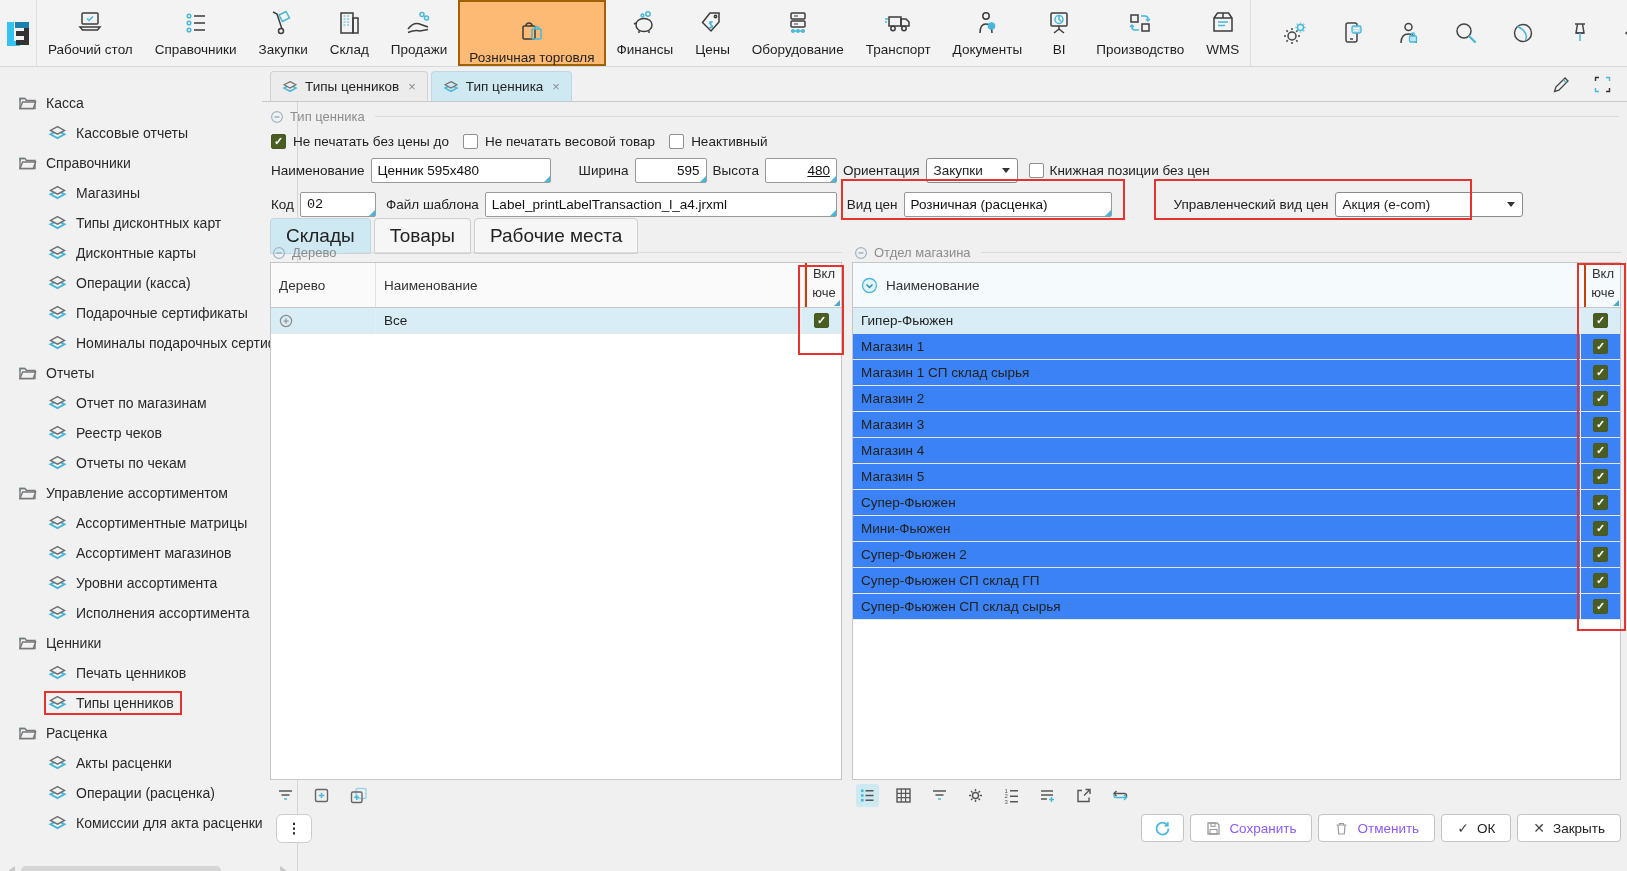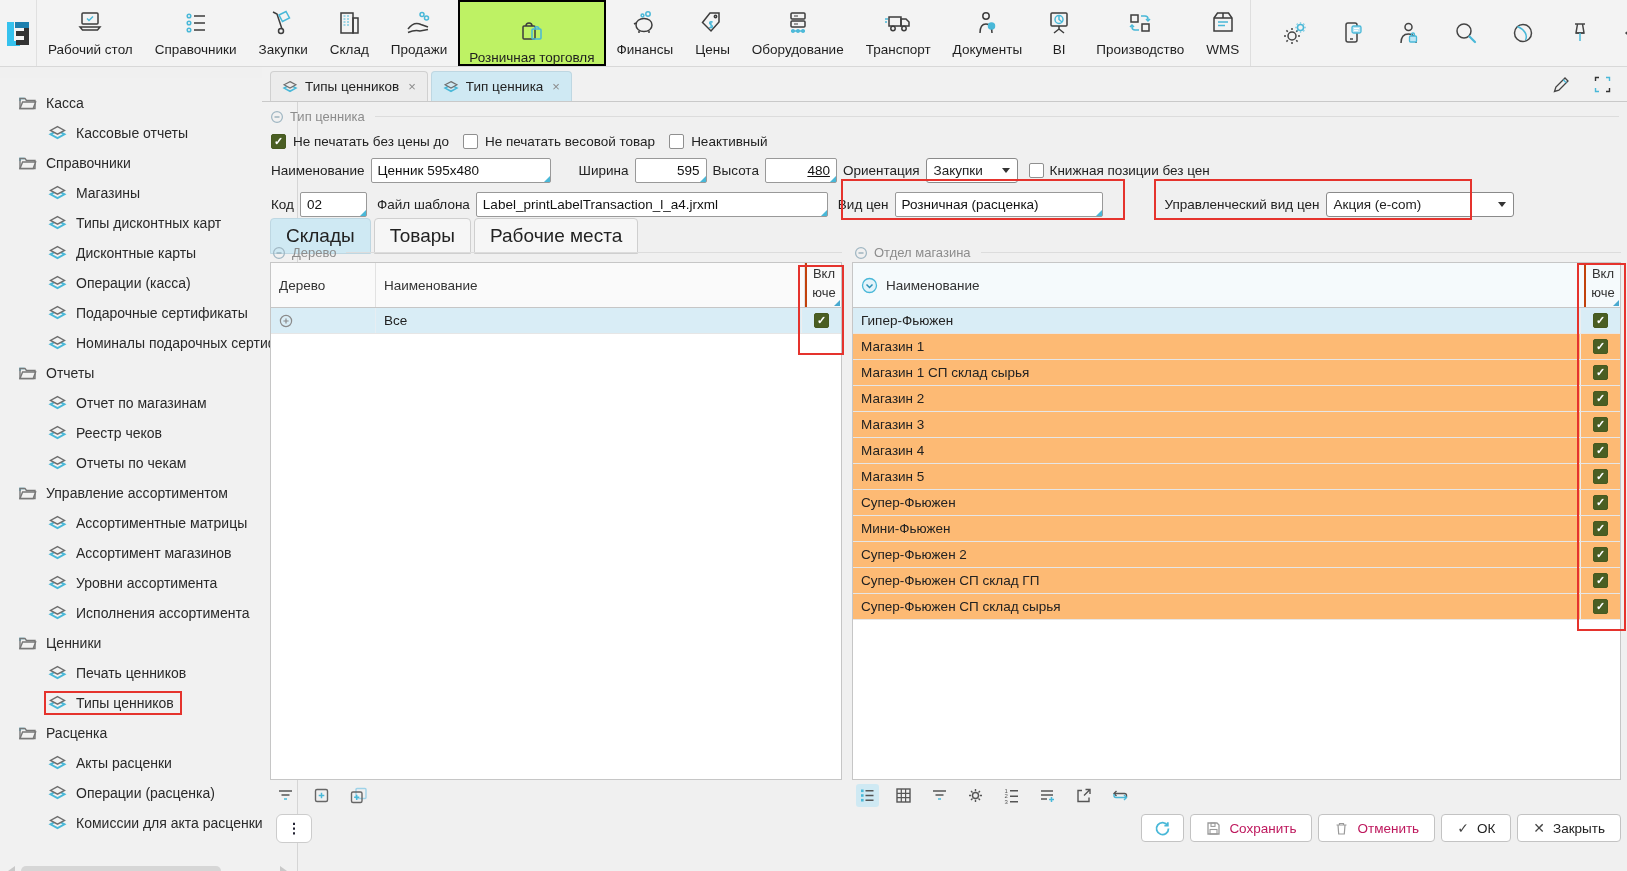--- a/index.html
+++ b/index.html
@@ -3,21 +3,21 @@
 <meta charset="utf-8">
 <style>
   html,body{margin:0;padding:0;background:#ddd}
   #app{position:relative;width:1627px;height:871px;background:#f0f0f0;font-family:"Liberation Sans",sans-serif;overflow:hidden;color:#222}
   svg{display:block}
   
   .topbar{position:absolute;left:0;top:0;width:1627px;height:66px;background:#f3f3f3;border-bottom:1px solid #d8d8d8;display:flex;align-items:stretch}
   .logo{width:58px;display:flex;align-items:center;justify-content:center;border-right:1px solid #e0e0e0}
   .tb-item{display:flex;flex-direction:column;align-items:center;justify-content:center;padding:2px 11px 4px;gap:3px;cursor:pointer;box-sizing:border-box}
   .tb-item .tb-lbl{font-size:13.5px;color:#1f1f1f;white-space:nowrap}
-  .tb-item.active{background:#bef264;border:2px solid #000000;padding:18px 9px 2px}
+  .tb-item.active{background:#fdba74;border:2px solid #a16207;padding:18px 9px 2px}
   .tb-ico{height:32px;display:flex;align-items:center}
   .tb-right{margin-left:auto;display:flex;align-items:center;gap:29px;padding:0 26px 0 30px;border-left:1px solid #dedede}
   .tb-right .ric{cursor:pointer}
   
   .sidebar{position:absolute;left:0;top:78px;width:298px;height:804px;background:#f1f1f1;border-right:1px solid #d5d5d5;padding-top:10px;box-sizing:border-box;overflow:hidden}
   .sb-row{height:30px;display:flex;align-items:center;padding-left:44px;cursor:pointer}
   .sb-row.folder{padding-left:14px}
   .sb-inner{display:inline-flex;align-items:center;gap:9px;padding:3px 8px 3px 4px;white-space:nowrap}
   .sb-inner.hl{border:2px solid #e5332d;padding:1px 6px 1px 2px}
   .sb-row .ico{flex:none}
@@ -64,35 +64,35 @@
   .panel-left{width:572px}
   .panel-right{flex:1}
   .tbl{flex:1;border:1px solid #c6c6c6;background:#fff;display:flex;flex-direction:column;overflow:hidden}
   .thead{height:44px;display:flex;border-bottom:1px solid #c6c6c6;font-size:13.5px;color:#333;flex:none}
   .thead-l{background:#fafafa}
   .thead-r{background:#f5fafc}
   .hc{display:flex;align-items:center;padding:0 8px;box-sizing:border-box}
   .hc.sep{border-right:1px solid #e2e2e2}
   .chkcol{width:36px;flex:none;display:flex;justify-content:center;text-align:center;word-break:break-all;line-height:1.45;font-size:13px;padding:2px;position:relative;border-left:2px solid #c2410c;box-sizing:border-box;overflow:hidden}
   .sortmark{position:absolute;right:1px;bottom:1px;width:0;height:0;border-left:6px solid transparent;border-bottom:6px solid #49a9cf}
-  .trow,.drow{height:25px;display:flex;align-items:center;border-bottom:1px solid #e6e6e6;font-size:13.5px;flex:none;background:#fdba74;cursor:pointer}
+  .trow,.drow{height:25px;display:flex;align-items:center;border-bottom:1px solid #e6e6e6;font-size:13.5px;flex:none;background:#3b82f6;cursor:pointer}
   .sel-row{background:#d9edf6}
   .drow .dname{flex:1;padding:0 8px;overflow:hidden;white-space:nowrap}
   .rowchk{width:40px;flex:none;display:flex;align-items:center;justify-content:center;border-left:1px solid #eee;box-sizing:border-box;height:100%}
   .ptools{height:26px;display:flex;align-items:center;gap:13px;padding:2px 2px 0 4px;flex:none}
   .ptools .ti{cursor:pointer;padding:2px;border-radius:3px}
   .ptools .ti.on{background:#cfe9f3}
   
   .bottombar{position:absolute;left:8px;right:6px;top:745px;height:32px;display:flex;align-items:center}
   .kebab{width:34px;height:27px;background:#fff;border:1px solid #ccc;border-radius:6px;display:flex;align-items:center;justify-content:center;font-weight:bold;color:#223;cursor:pointer;margin-left:6px;font-size:14px}
   .btns{margin-left:auto;display:flex;gap:6px}
   .btn{height:28px;background:#fff;border:1px solid #c3c3c3;border-radius:4px;display:flex;align-items:center;gap:8px;padding:0 15px;font-size:13.5px;cursor:pointer;box-sizing:border-box}
   .btn.icon-only{padding:0 12px}
   .btn .glyph{font-size:14px;color:#444}
-  .btn.disabled{color:#be185d}
+  .btn.disabled{color:#8b5cf6}
   
   .annot{position:absolute;border:2px solid #e5332d;pointer-events:none;z-index:9}
 </style>
 </head>
 <body>
 
 <div id="app">
 
   <div class="topbar">
     <div class="logo">
@@ -736,21 +736,21 @@
             <span>Закупки</span>
             <span class="car"></span>
           </span>
         <span class="cb" style="margin-left:5px"></span>
         <span class="flb">Книжная позиции без цен</span>
       </div>
 
       <div class="frow">
         <span class="flb">Код</span>
         <span class="inpw">
-            <input class="inp" style="width: 67px;" value="02">
+            <input class="inp" style="width: 76px; font-family: Liberation Mono, monospace;" value="02">
           </span>
         <span class="flb" style="margin-left:4px">Файл шаблона</span>
         <span class="inpw">
             <input class="inp" style="width: 352px;" value="Label_printLabelTransaction_l_a4.jrxml">
           </span>
         <span class="flb" style="margin-left:4px">Вид цен</span>
         <span class="inpw">
             <input class="inp" style="width: 208px;" value="Розничная (расценка)">
           </span>
         <span class="flb" style="margin-left:56px">Управленческий вид цен</span>

